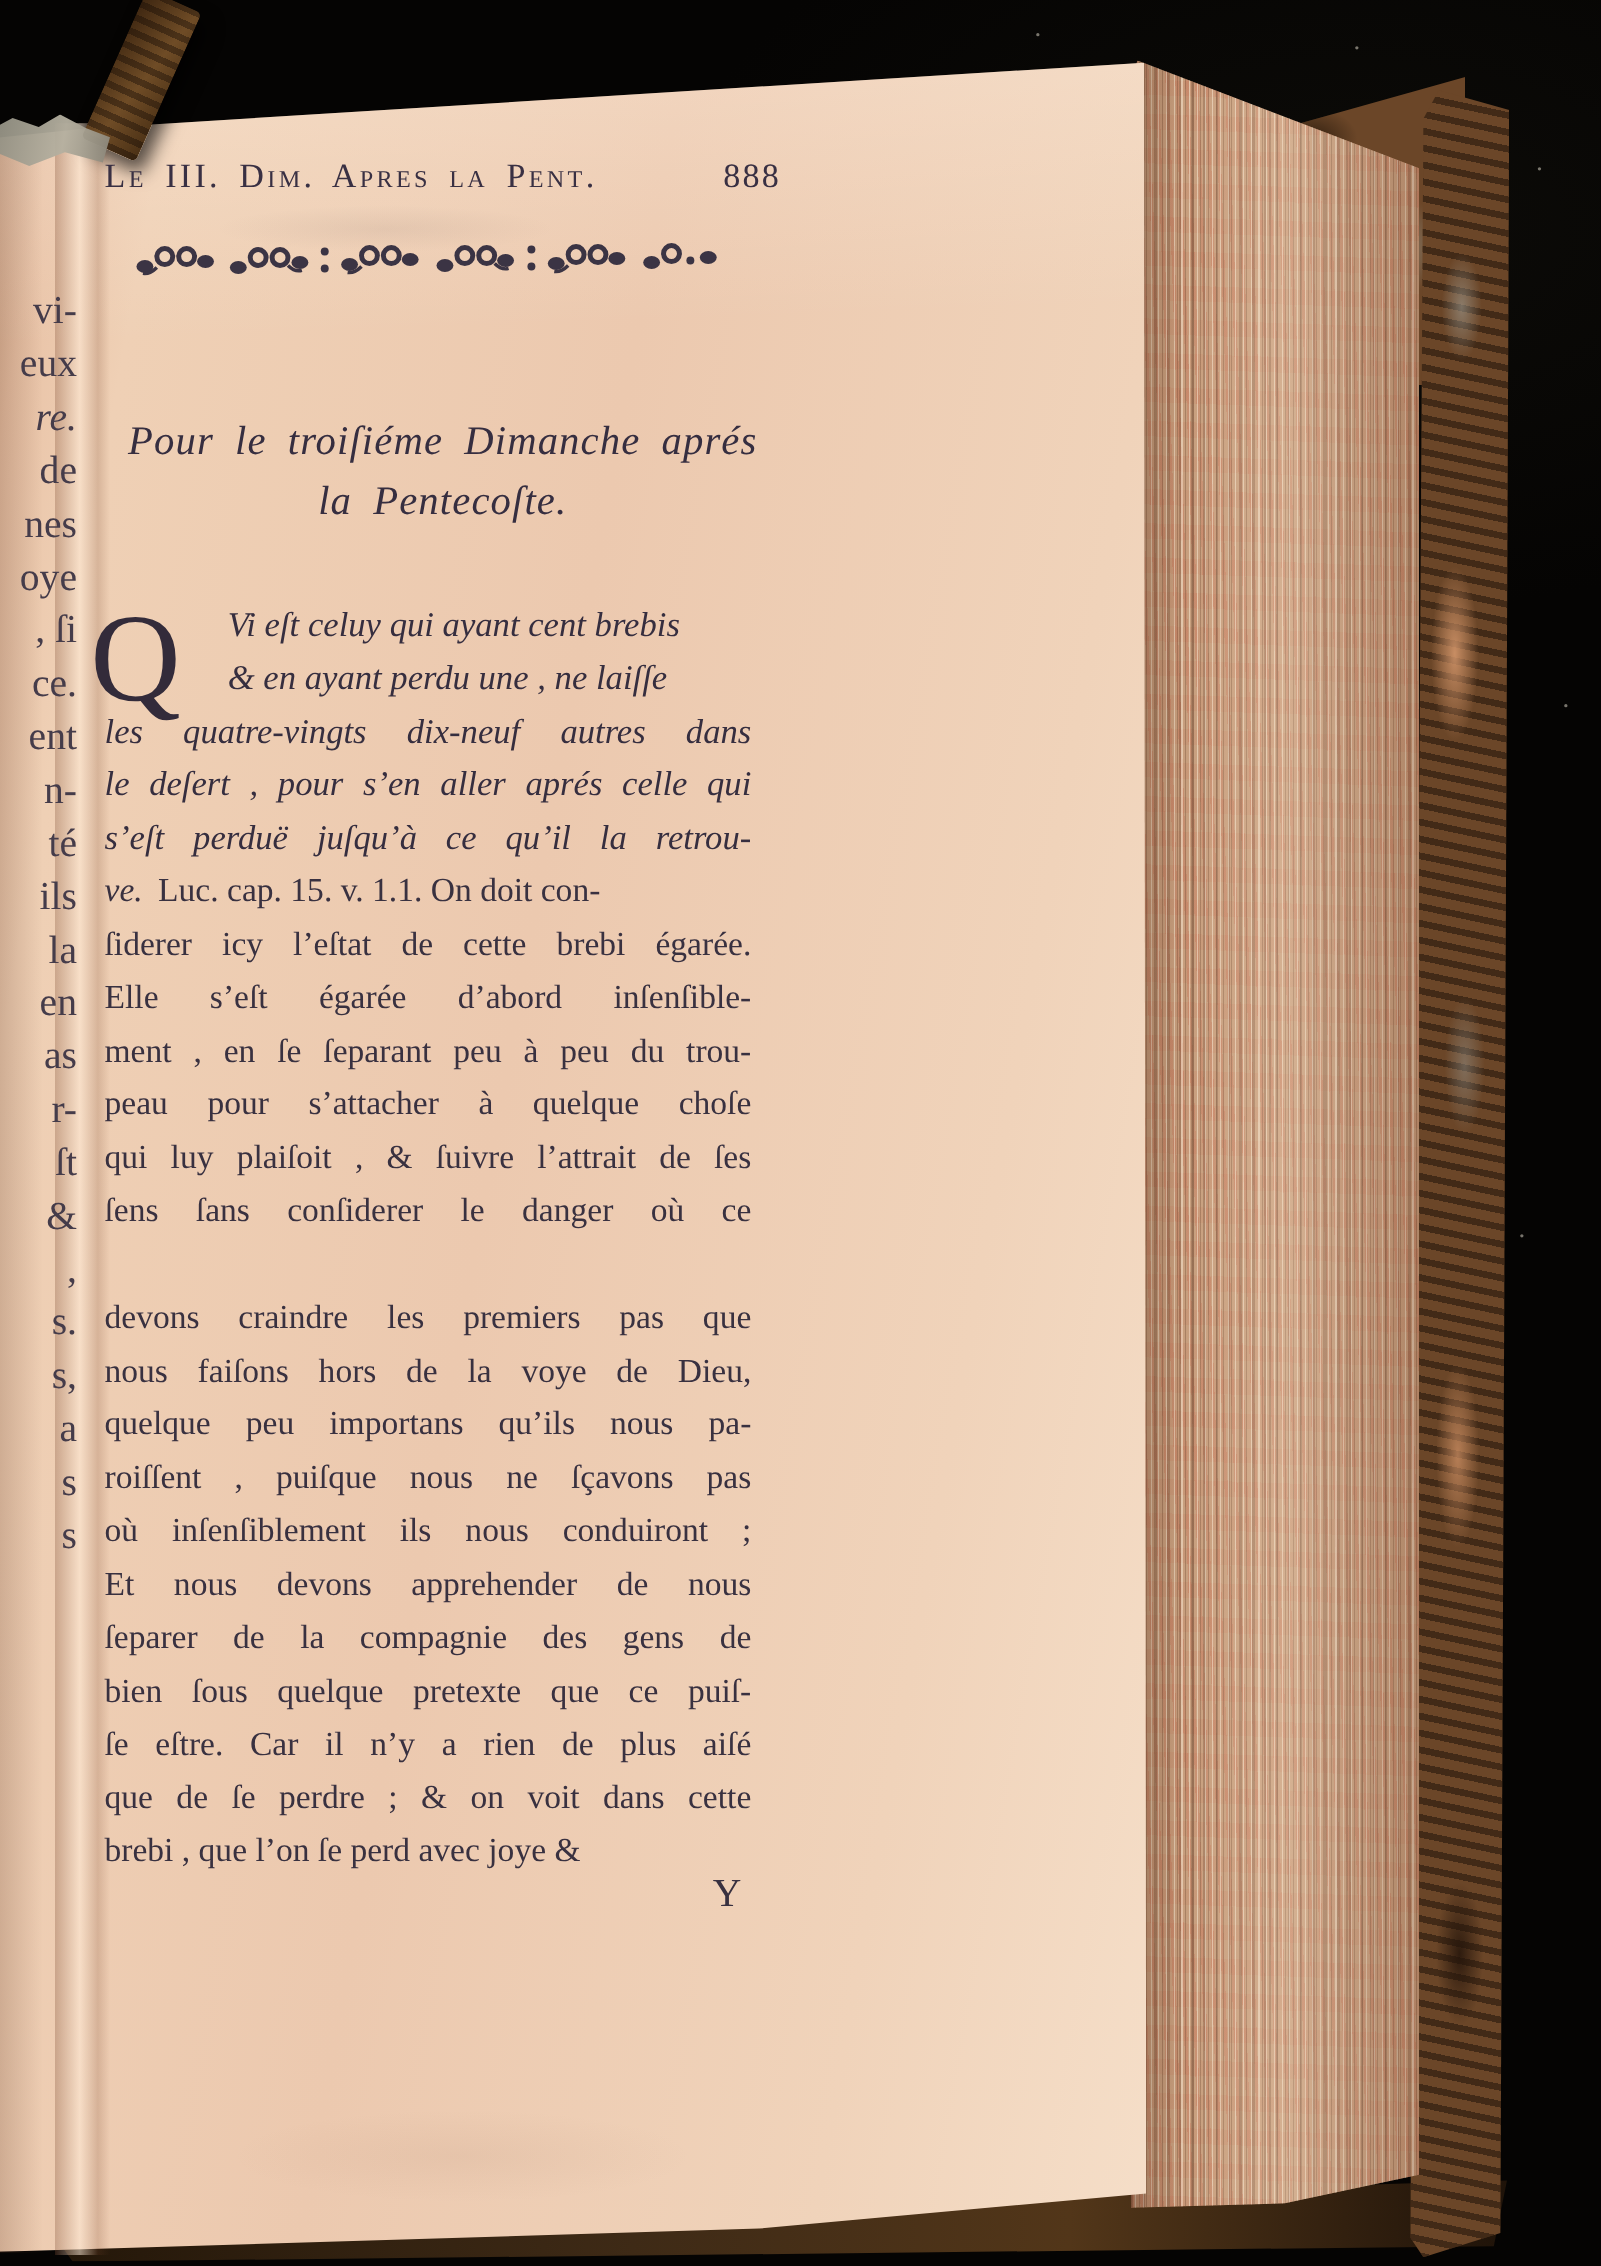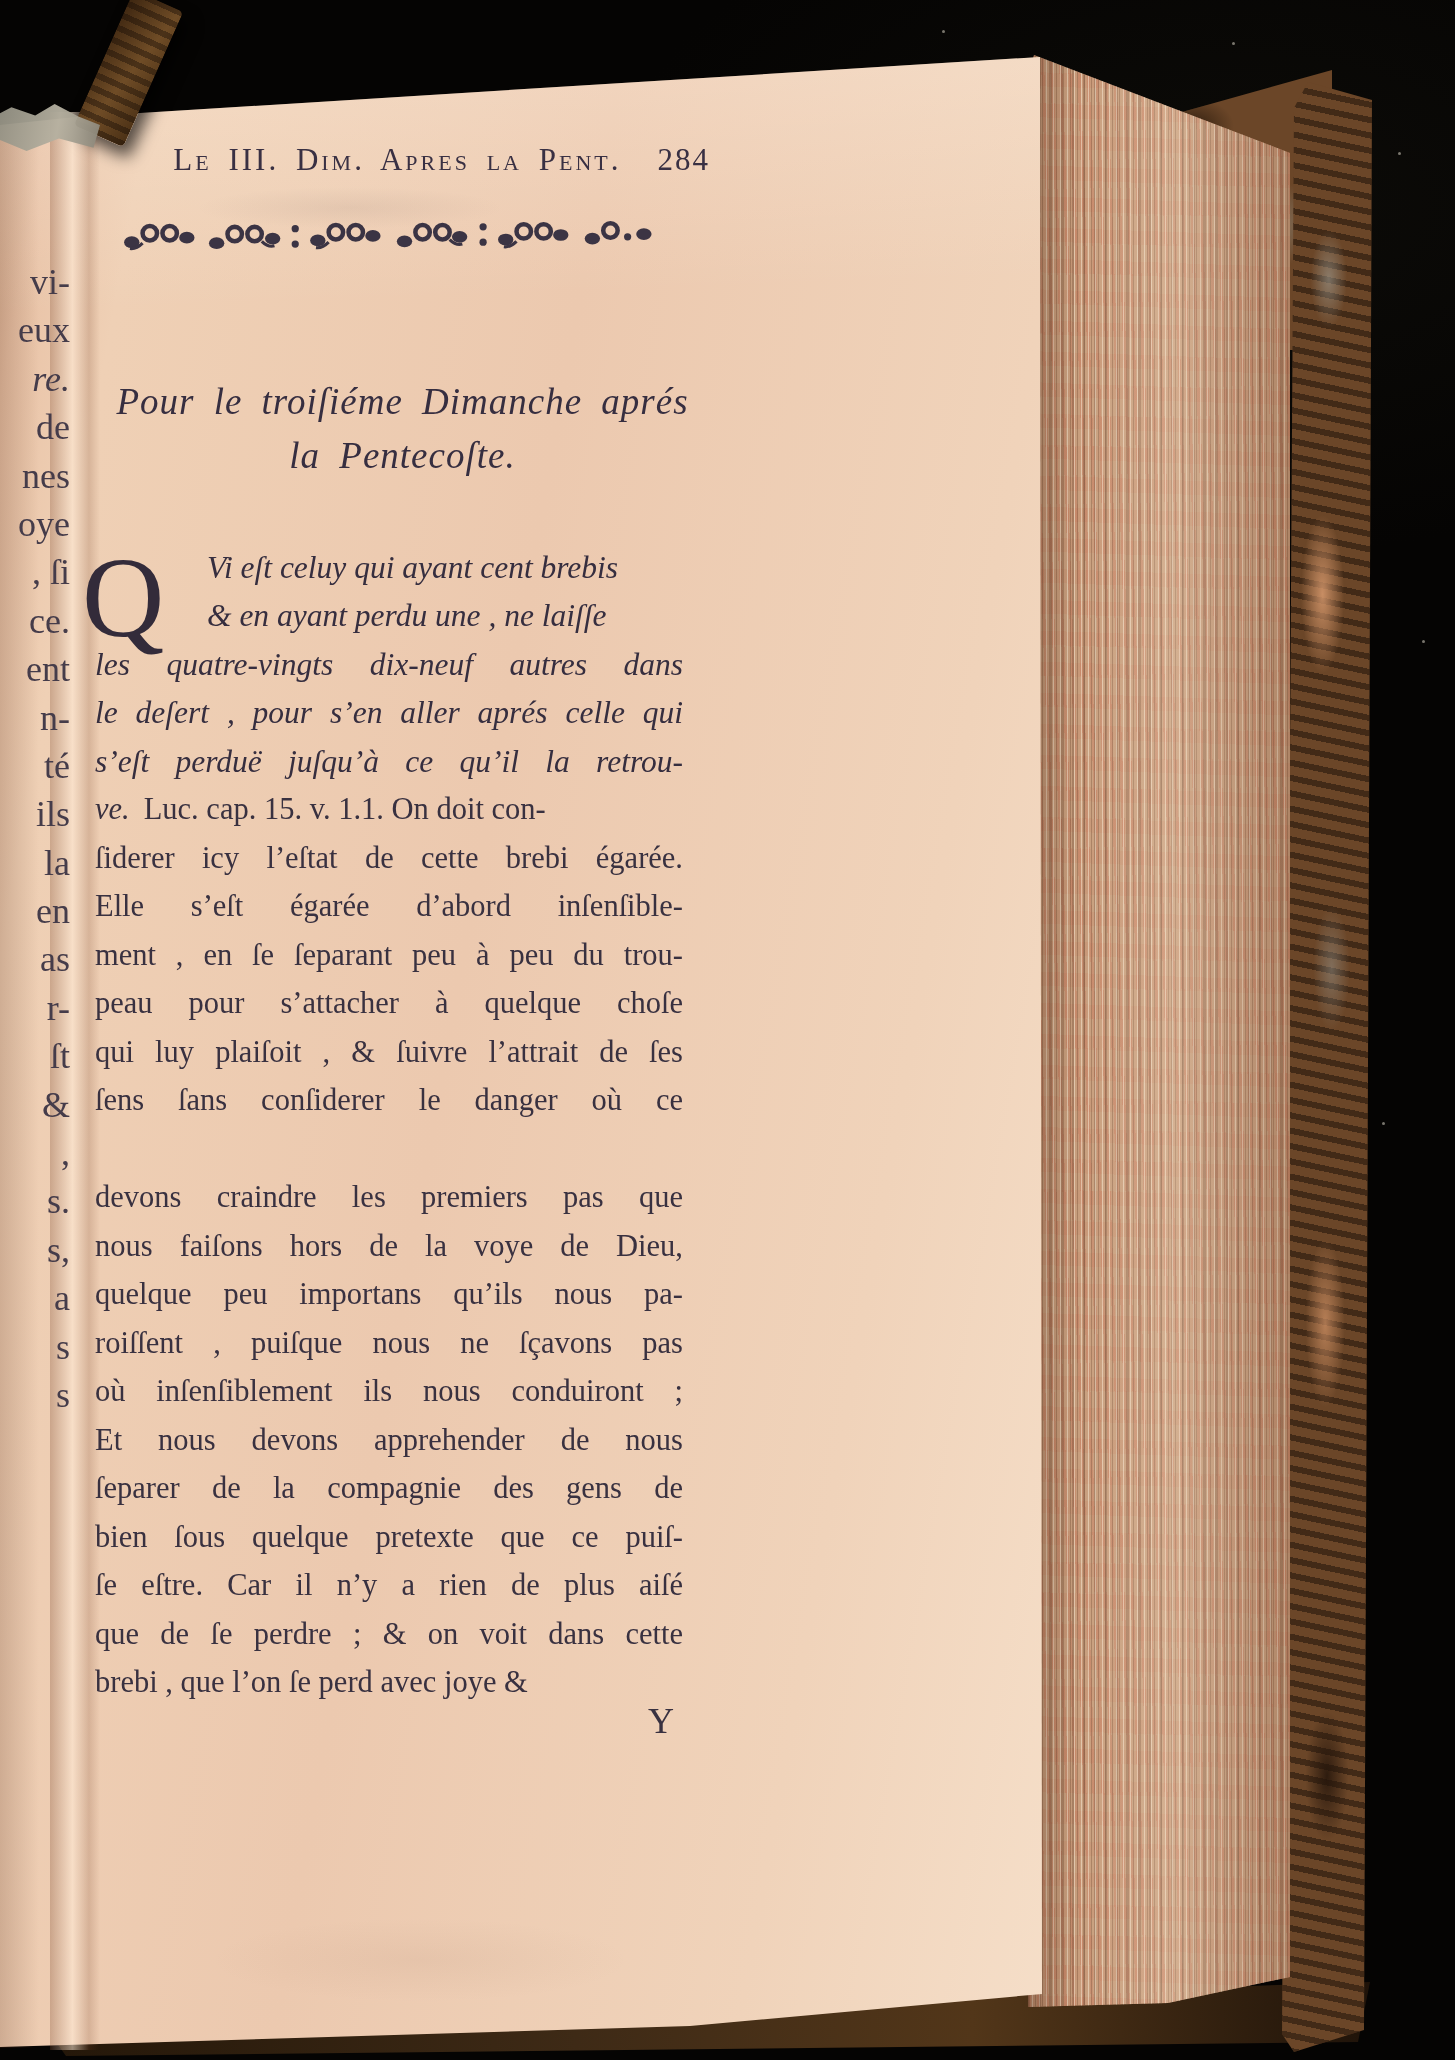--- a/index.html
+++ b/index.html
@@ -69,21 +69,21 @@
 
   
   .torn{position:absolute;left:-8px;top:102px;width:108px;height:52px;z-index:5;opacity:.95;
     background:linear-gradient(100deg,#8f8d80,#b5b0a0 60%,#8a8578);
     clip-path:polygon(0 30%,18% 10%,40% 26%,58% 4%,80% 28%,100% 44%,94% 88%,62% 70%,32% 94%,6% 72%);}
 
   .speck{position:absolute;width:3px;height:3px;border-radius:50%;background:rgba(215,210,195,.55);z-index:2;}
 
   
   .textlayer{position:absolute;inset:0;z-index:6;color:#3a3140;}
-  .header{position:absolute;left:95px;top:142px;width:615px;display:flex;justify-content:flex-end;align-items:baseline;gap:36px;}
+  .header{position:absolute;left:95px;top:142px;width:615px;display:flex;justify-content:space-between;align-items:baseline;gap:36px;}
   .rt{font-variant:small-caps;font-size:31px;letter-spacing:3px;word-spacing:6px;color:#393043;}
   .pn{font-size:31px;letter-spacing:2px;color:#393043;}
   .ornament{position:absolute;left:120px;top:212px;}
   .title{position:absolute;left:95px;width:615px;text-align:center;font-style:italic;
     font-size:37px;letter-spacing:1px;word-spacing:9px;color:#362e40;}
   .t1{top:380px;} .t2{top:434px;}
   .dropcap{position:absolute;left:82px;top:546px;font-size:114px;line-height:.92;color:#332b3a;}
   .bl{position:absolute;left:95px;width:588px;font-size:30.5px;white-space:nowrap;color:#393140;
     text-align:justify;text-align-last:justify;white-space:normal;height:40px;overflow:visible;}
   .bl.italic{font-style:italic;font-size:31.5px;color:#362e3f;}
@@ -142,21 +142,21 @@
       <span>,</span>
       <span>s.</span>
       <span>s,</span>
       <span>a</span>
       <span>s</span>
       <span>s</span>
     </div>
 
     <div class="header">
       <span class="rt">Le III. Dim. Apres la Pent.</span>
-      <span class="pn">284</span>
+      <span class="pn">888</span>
     </div>
 
     <svg class="ornament" width="560" height="46" viewBox="0 0 620 46" fill="#3b3444" stroke="none">
       <g transform="translate(4,0)">
         <ellipse cx="9" cy="31" rx="8.5" ry="6.5"></ellipse>
         <circle cx="29" cy="21" r="8" fill="none" stroke="#3b3444" stroke-width="5"></circle>
         <circle cx="51" cy="21" r="8" fill="none" stroke="#3b3444" stroke-width="5"></circle>
         <path d="M21 32 Q14 39 7 38" stroke="#3b3444" stroke-width="3.5" fill="none"></path>
         <ellipse cx="70" cy="26" rx="8.5" ry="6.5"></ellipse>
       </g>

